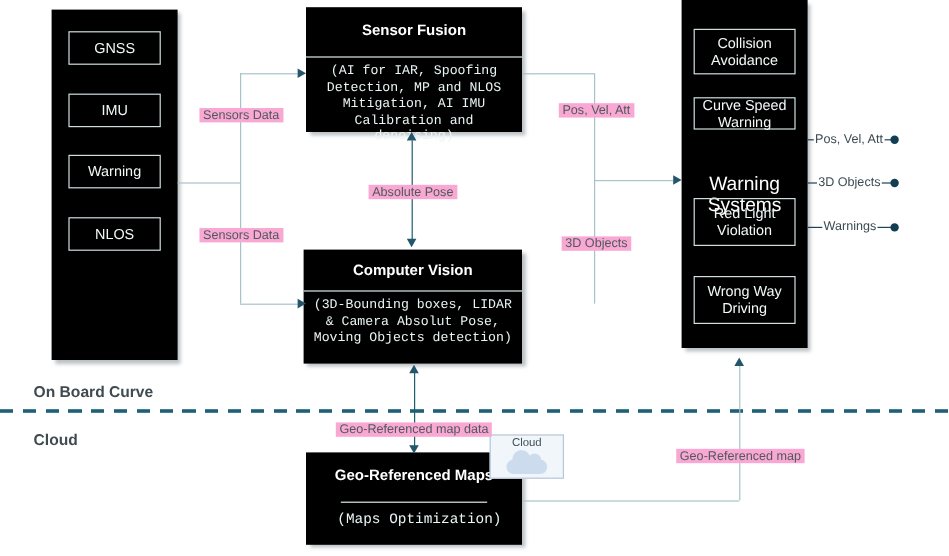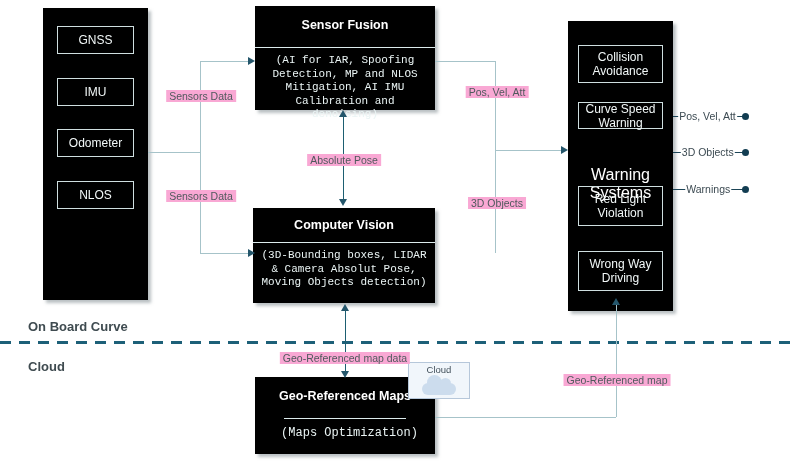--- a/index.html
+++ b/index.html
@@ -19,21 +19,21 @@
   .sensor-fusion { left:255px; top:6px; width:180px; height:104px; }
   .computer-vision { left:253px; top:208px; width:182px; height:95px; }
   .geo { left:255px; top:377px; width:180px; height:77px; }
   .block-title { font-weight:bold; font-size:12.5px; padding-top:12px; height:41px; color:#ffffff; }
   .computer-vision .block-title { height:34px; padding-top:10px; }
   .divider { border-top:1px solid #dcebec; }
   .divider-short { border-top:1px solid #dcebec; width:122px; margin:0 auto; }
   .block-body { padding:6px 7px 0 7px; font-size:11px; line-height:13.5px; color:#eaf4f4;font-family:Liberation Mono, monospace; }
   .geo .block-body { padding-top:8px; font-size:12px;padding-left:16px; }
 
-  .warnings { left:568px; top:21px; width:105px; height:290px; }
+  .warnings { left:568px; top:0; width:105px; height:290px; }
   .warn-box { position:absolute; left:10px; width:85px; border:1px solid #cfdfe0;
     display:flex; align-items:center; justify-content:center; text-align:center;
     font-size:12px; line-height:14px; color:#f2f8f8; }
   .w1{top:24px; height:38px} .w2{top:81px; height:27px} .w3{top:165px; height:40px} .w4{top:230px; height:40px}
   .ws-label { position:absolute; top:145px; left:0; width:100%; text-align:center; font-size:16px; color:#ffffff; }
 
   
   .cloud-panel { position:absolute; left:408px; top:362px; width:62px; height:37px;
     background:#f1f6fb; border:1px solid #b6c7da; z-index:6; }
   .cloud-label { font-size:9.5px; color:#42505a; text-align:center; margin-top:1px; }
@@ -94,21 +94,21 @@
 
 <div class="canvas">
 
   <div class="zone-label obu">On Board Curve</div>
   <div class="dashed-sep"></div>
   <div class="zone-label cloudz">Cloud</div>
 
   <div class="panel sensors">
     <div class="sensor-box s1">GNSS</div>
     <div class="sensor-box s2">IMU</div>
-    <div class="sensor-box s3">Odometer</div>
+    <div class="sensor-box s3">Warning</div>
     <div class="sensor-box s4">NLOS</div>
   </div>
 
   <div class="panel block sensor-fusion">
     <div class="block-title">Sensor Fusion</div>
     <div class="divider"></div>
     <div class="block-body">(AI for IAR, Spoofing Detection, MP and NLOS Mitigation, AI IMU Calibration and denoising)</div>
   </div>
 
   <div class="panel block computer-vision">

